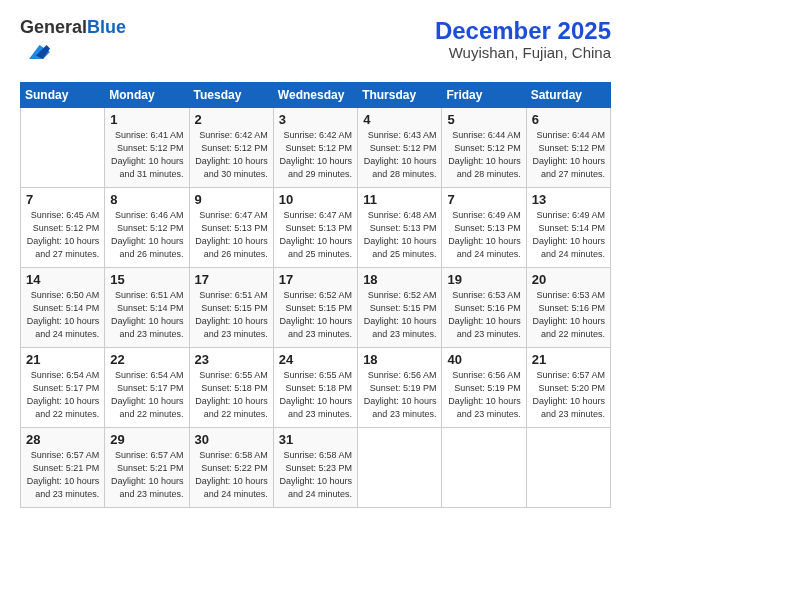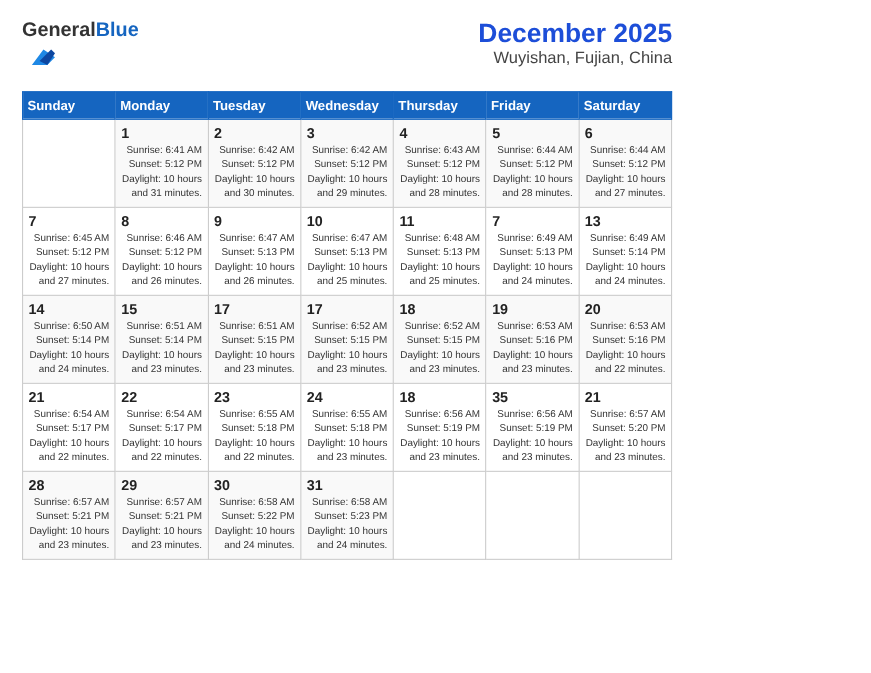--- a/index.html
+++ b/index.html
@@ -232,21 +232,21 @@
           </td>
           <td>
             <span class="day-num">24</span>
             <div class="day-info">Sunrise: 6:55 AM<br>Sunset: 5:18 PM<br>Daylight: 10 hours and 23 minutes.</div>
           </td>
           <td>
             <span class="day-num">18</span>
             <div class="day-info">Sunrise: 6:56 AM<br>Sunset: 5:19 PM<br>Daylight: 10 hours and 23 minutes.</div>
           </td>
           <td>
-            <span class="day-num">35</span>
+            <span class="day-num">40</span>
             <div class="day-info">Sunrise: 6:56 AM<br>Sunset: 5:19 PM<br>Daylight: 10 hours and 23 minutes.</div>
           </td>
           <td>
             <span class="day-num">21</span>
             <div class="day-info">Sunrise: 6:57 AM<br>Sunset: 5:20 PM<br>Daylight: 10 hours and 23 minutes.</div>
           </td>
         </tr>
         <tr>
           <td>
             <span class="day-num">28</span>

